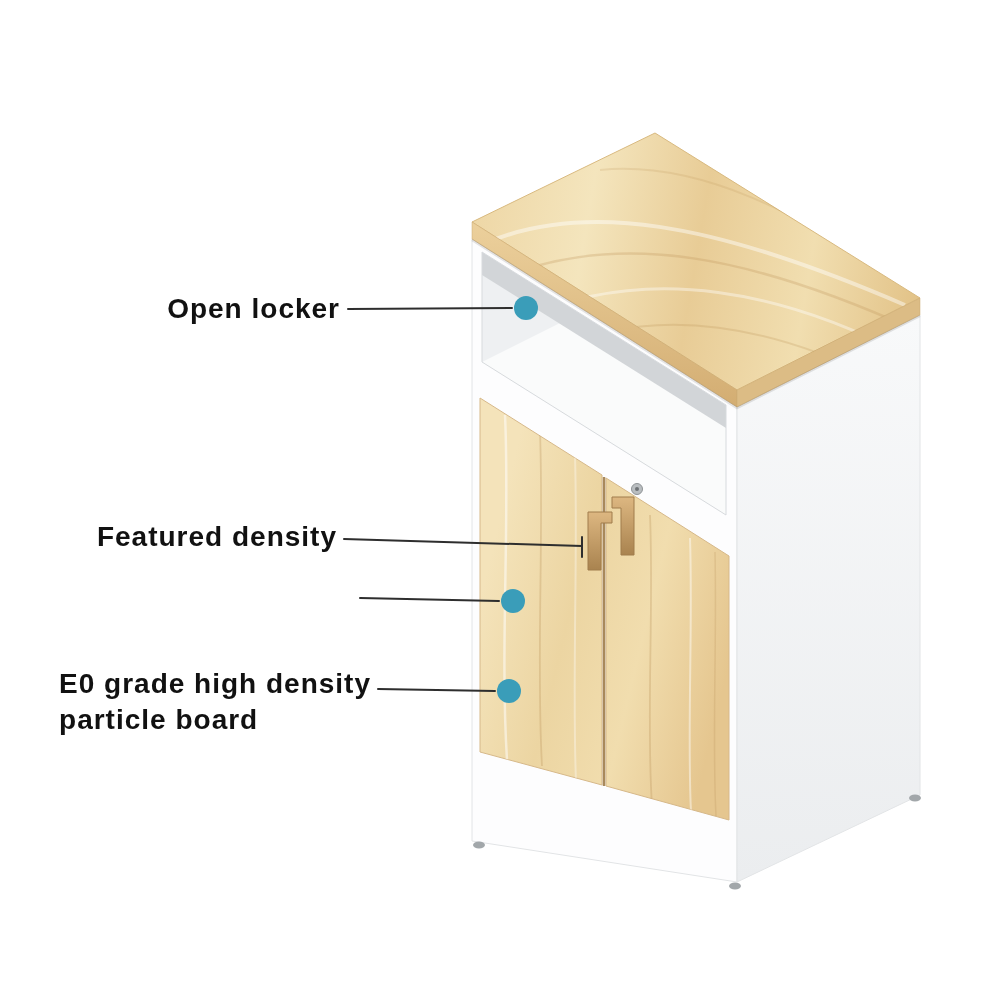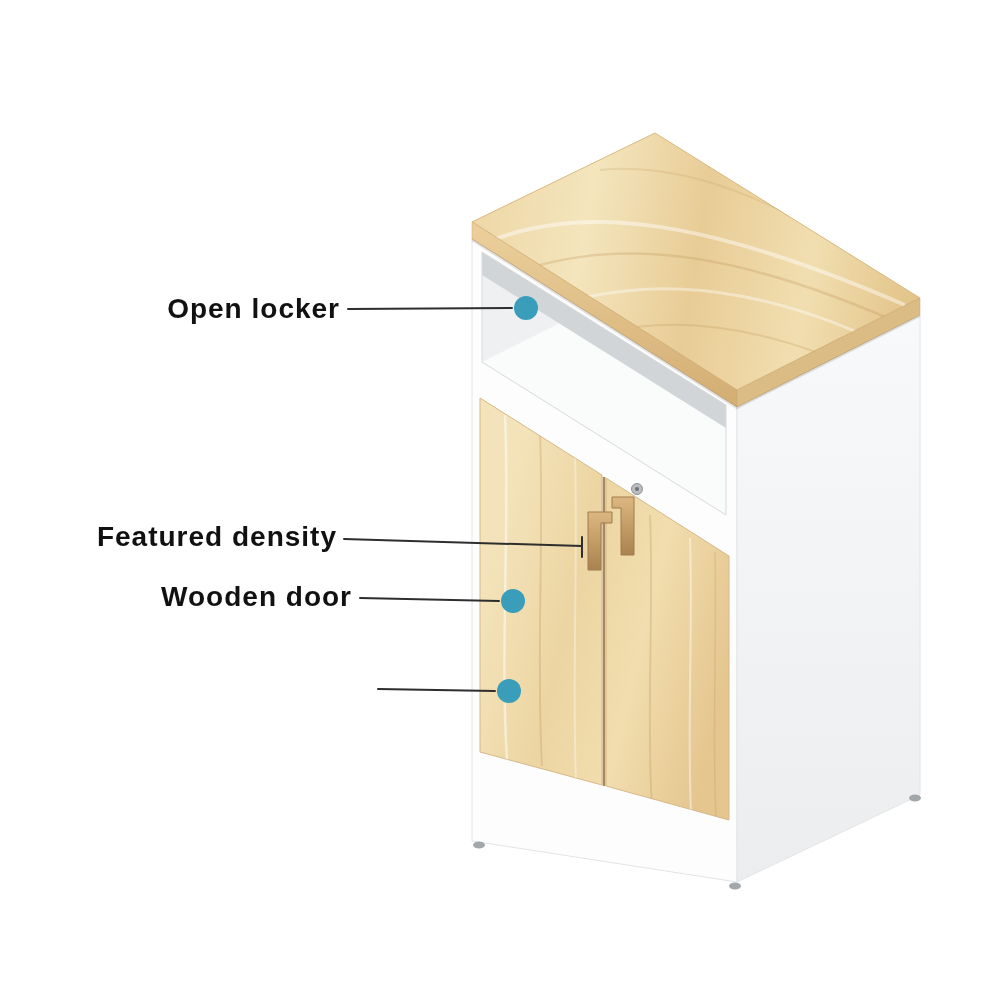--- a/index.html
+++ b/index.html
@@ -126,16 +126,17 @@
     <circle class="marker-dot" cx="513" cy="601" r="12"></circle>
 
     <line class="anno-line" x1="378" y1="689" x2="495" y2="691"></line>
     <circle class="marker-dot" cx="509" cy="691" r="12"></circle>
   </svg>
 
   <div class="callout callout-open">Open locker</div>
 
   <div class="callout callout-handle">Featured density</div>
 
-  <div class="callout callout-door">Wooden door</div>
 
+  <div class="callout callout-board">E0 grade high density
+particle board</div>
 
 </div>
 
 </body></html>

